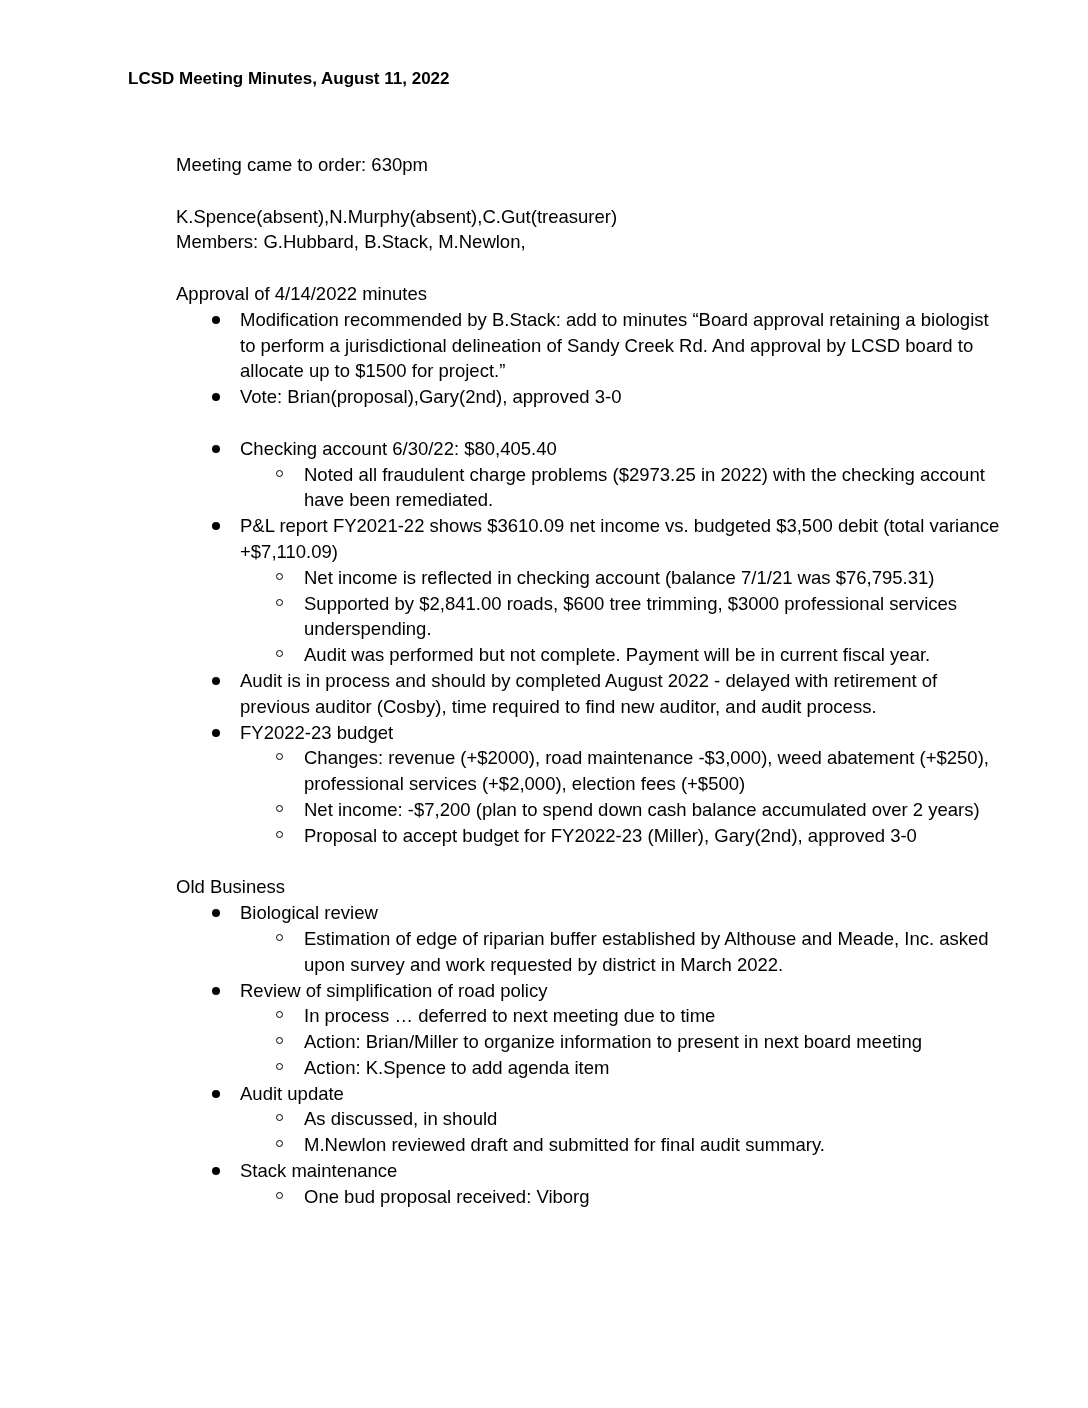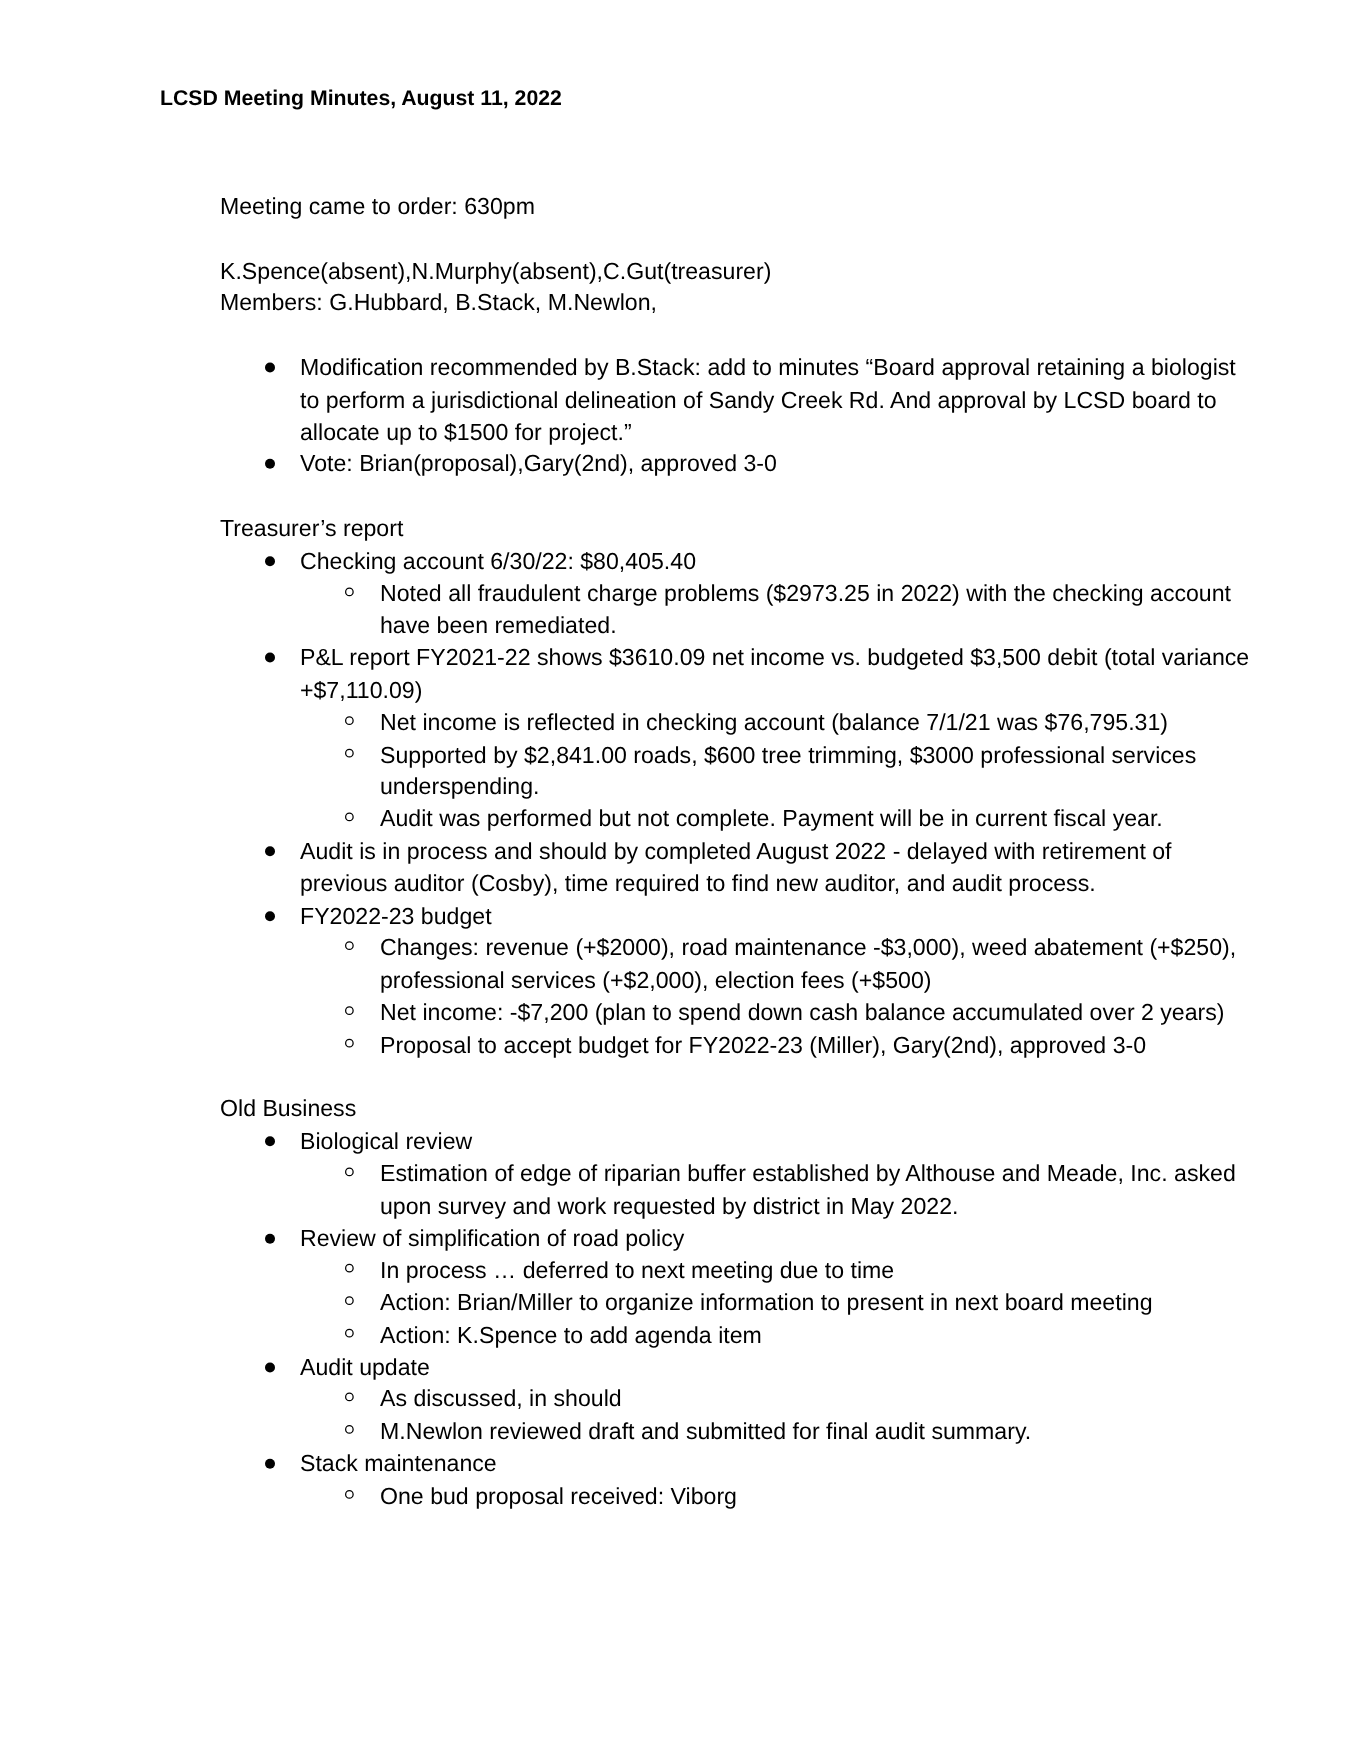--- a/index.html
+++ b/index.html
@@ -34,29 +34,29 @@
   <div class="title">LCSD Meeting Minutes, August 11, 2022</div>
 
   <div class="body">
     <p class="para">Meeting came to order: 630pm</p>
     <div class="gap"></div>
     <p class="para">K.Spence(absent),N.Murphy(absent),C.Gut(treasurer)</p>
     <p class="para">Members: G.Hubbard, B.Stack, M.Newlon,</p>
     <div class="gap"></div>
 
     <section>
+      <p class="para">Approval of 4/14/2022 minutes</p>
       <ul class="l1">
         <li><span class="bullet"></span><span>Modification recommended by B.Stack: add to minutes “Board approval retaining a biologist to perform a jurisdictional delineation of Sandy Creek Rd. And approval by LCSD board to allocate up to $1500 for project.”</span></li>
         <li><span class="bullet"></span><span>Vote: Brian(proposal),Gary(2nd), approved 3-0</span></li>
       </ul>
     </section>
     <div class="gap"></div>
 
     <section>
-      <p class="para">Treasurer’s report</p>
       <ul class="l1">
         <li>
           <span class="bullet"></span><span>Checking account 6/30/22: $80,405.40</span>
           <ul class="l2">
             <li><span class="bullet"></span><span>Noted all fraudulent charge problems ($2973.25 in 2022) with the checking account have been remediated.</span></li>
           </ul>
         </li>
         <li>
           <span class="bullet"></span><span>P&amp;L report FY2021-22 shows $3610.09 net income vs. budgeted $3,500 debit (total variance +$7,110.09)</span>
           <ul class="l2">
@@ -79,21 +79,21 @@
       </ul>
     </section>
     <div class="gap"></div>
 
     <section>
       <p class="para">Old Business</p>
       <ul class="l1">
         <li>
           <span class="bullet"></span><span>Biological review</span>
           <ul class="l2">
-            <li><span class="bullet"></span><span>Estimation of edge of riparian buffer established by Althouse and Meade, Inc. asked upon survey and work requested by district in May 2022.</span></li>
+            <li><span class="bullet"></span><span>Estimation of edge of riparian buffer established by Althouse and Meade, Inc. asked upon survey and work requested by district in March 2022.</span></li>
           </ul>
         </li>
         <li>
           <span class="bullet"></span><span>Review of simplification of road policy</span>
           <ul class="l2">
             <li><span class="bullet"></span><span>In process … deferred to next meeting due to time</span></li>
             <li><span class="bullet"></span><span>Action: Brian/Miller to organize information to present in next board meeting</span></li>
             <li><span class="bullet"></span><span>Action: K.Spence to add agenda item</span></li>
           </ul>
         </li>

